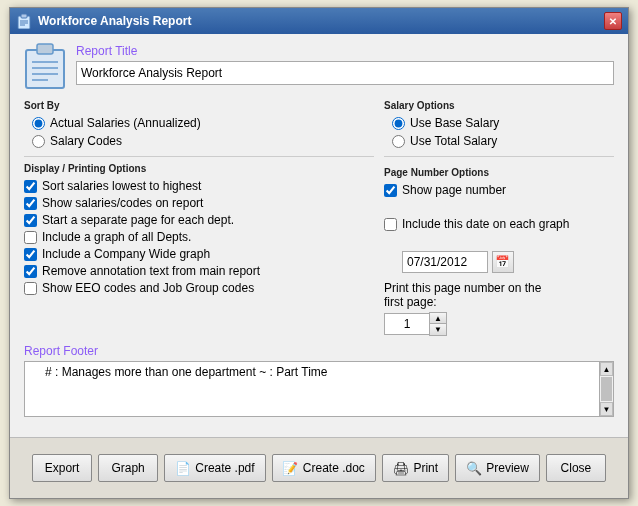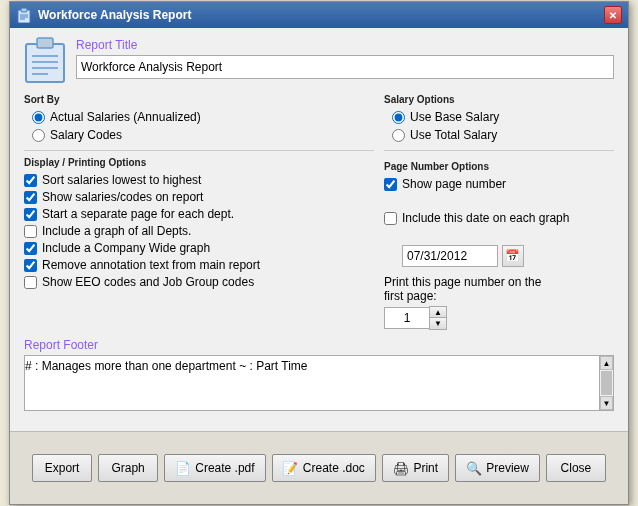--- a/index.html
+++ b/index.html
@@ -150,21 +150,21 @@
       display: flex;
       flex-direction: column;
       gap: 20px;
     }
     .date-row {
       display: flex;
       align-items: center;
       gap: 4px;
     }
     .date-input {
-      width: 96px;
+      width: 86px;
       height: 22px;
       border: 1px solid #aaa;
       background: white;
       padding: 2px 4px;
       font-size: 12px;
     }
     .cal-btn {
       width: 22px;
       height: 22px;
       border: 1px solid #aaa;
@@ -213,21 +213,21 @@
       border: none;
       border-bottom: 1px solid #aaa;
     }
     .spinner-down { border-bottom: none; }
     .footer-section {
       margin-bottom: 10px;
     }
     .button-bar {
       background: #e0ddd5;
       border-top: 1px solid #bbb;
-      padding: 22px 10px;
+      padding: 16px 10px;
       display: flex;
       align-items: center;
       justify-content: center;
       gap: 6px;
     }
     .btn {
       height: 28px;
       min-width: 60px;
       padding: 0 10px;
       border: 1px solid #888;
@@ -251,21 +251,21 @@
     
     .footer-scroll-container {
       width: 100%;
       height: 56px;
       border: 1px solid #aaa;
       background: white;
       position: relative;
       overflow: hidden;
     }
     .footer-text {
-      padding: 3px 0;
+      padding: 3px 20px;
       font-size: 12px;
     }
     .scrollbar-v {
       position: absolute;
       right: 0;
       top: 0;
       bottom: 0;
       width: 14px;
       background: #f0f0f0;
       border-left: 1px solid #aaa;

